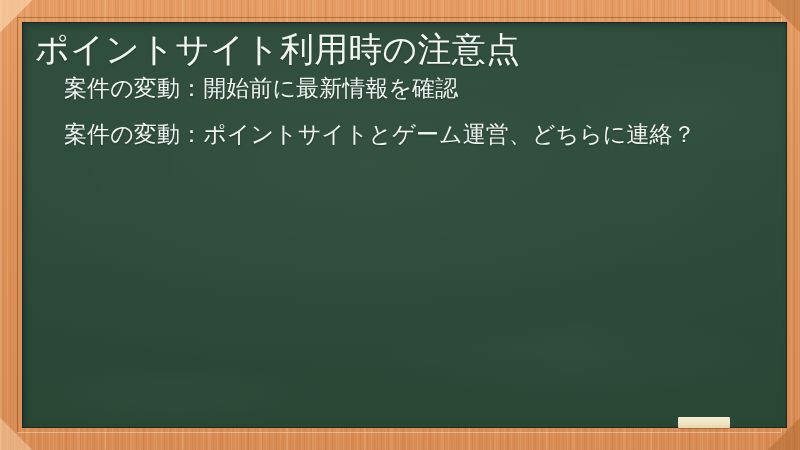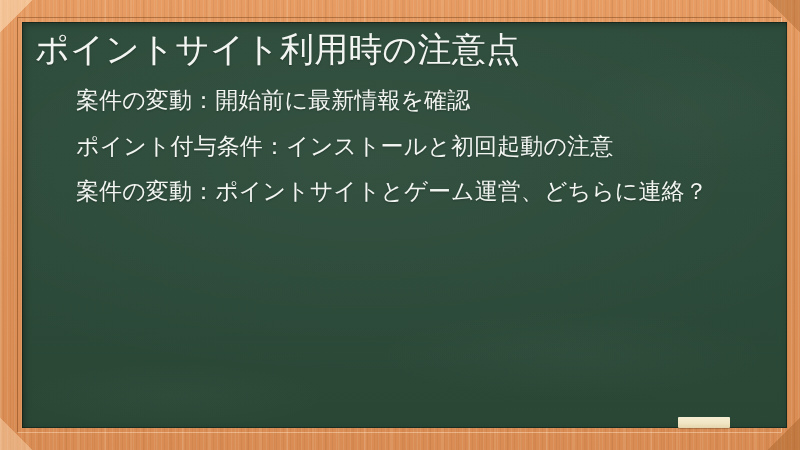--- a/index.html
+++ b/index.html
@@ -127,21 +127,21 @@
     line-height: 1.12;
     font-weight: 400;
     letter-spacing: 0.2px;
     white-space: nowrap;
     margin: 0 0 4px 3px;
     text-shadow: 0 1px 2px rgba(0,0,0,0.30);
   }
 
   .bullets {
     list-style: none;
-    margin: 16px;
+    margin: 4px;
     padding: 0 0 0 28px;
   }
 
   .bullet {
     color: #f2f5f2;
     font-size: 23px;
     line-height: 1.42;
     font-weight: 400;
     letter-spacing: 0.1px;
     margin: 0 0 13px 0;
@@ -175,21 +175,20 @@
 
   <div class="board">
     <div class="dust"></div>
 
     <div class="content">
 
       <h1 class="title">ポイントサイト利用時の注意点</h1>
 
       <ul class="bullets">
         <li class="bullet">案件の変動：開始前に最新情報を確認</li>
-        <li class="bullet">ポイント付与条件：インストールと初回起動の注意</li>
         <li class="bullet">案件の変動：ポイントサイトとゲーム運営、どちらに連絡？</li>
       </ul>
 
     </div>
   </div>
 
   <div class="chalk"></div>
 
 </div>
 

